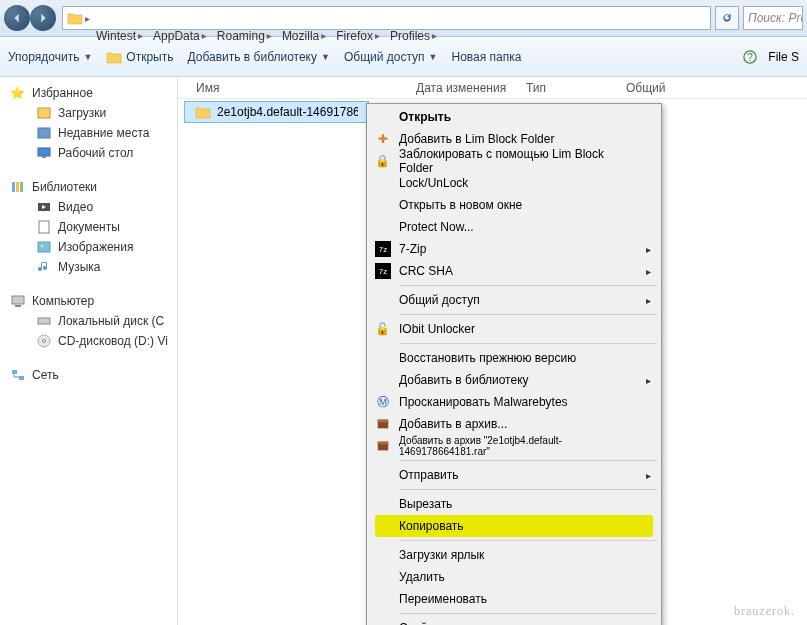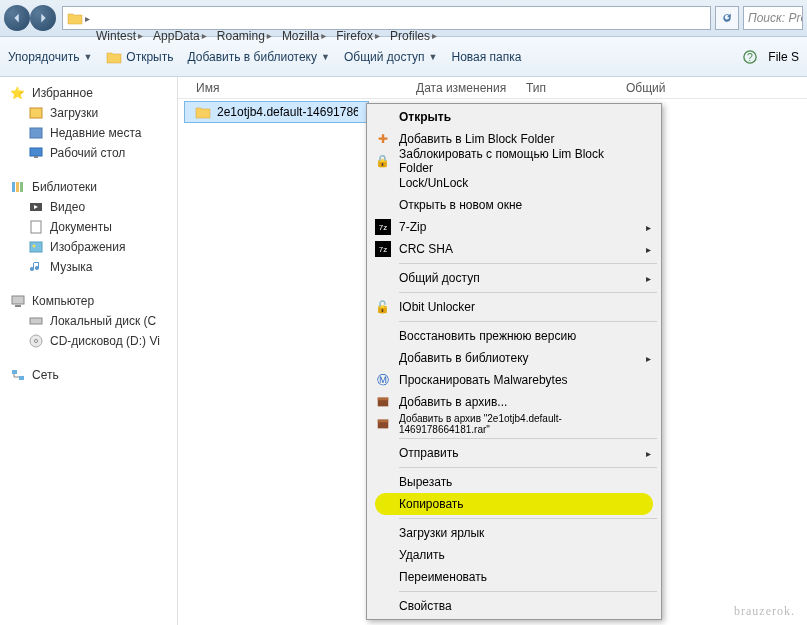--- a/index.html
+++ b/index.html
@@ -18,36 +18,36 @@
 .toolbar { height: 40px; background: linear-gradient(#f5f9fd, #e7f0f8); border-bottom: 1px solid #c8d6e4; display: flex; align-items: center; padding: 0 8px; gap: 14px; }
 .tb-item { display: flex; align-items: center; gap: 4px; color: #1a3a5a; cursor: pointer; }
 .tb-drop { font-size: 9px; color: #456; }
 .tb-spacer { flex: 1; }
 .tb-right { display: flex; align-items: center; gap: 10px; }
 
 .body-area { display: flex; height: 556px; }
 .sidebar { width: 178px; border-right: 1px solid #e0e0e0; padding: 6px 0; overflow: hidden; }
 .sb-group { margin-bottom: 14px; }
 .sb-head { display: flex; align-items: center; gap: 6px; padding: 2px 6px 2px 10px; color: #333; }
-.sb-item { display: flex; align-items: center; gap: 6px; padding: 2px 6px 2px 28px; color: #333; cursor: pointer; white-space: nowrap; overflow: hidden; }
+.sb-item { display: flex; align-items: center; gap: 6px; padding: 2px 6px 2px 36px; color: #333; cursor: pointer; white-space: nowrap; overflow: hidden; }
 .ico { width: 16px; height: 16px; display: inline-flex; align-items: center; justify-content: center; flex-shrink: 0; }
 
 .content { flex: 1; position: relative; }
 .col-headers { height: 22px; border-bottom: 1px solid #e8e8e8; display: flex; align-items: center; padding-left: 10px; gap: 0; }
 .col-h { color: #555; padding: 0 8px; cursor: pointer; }
 .col-h.name { width: 220px; }
 .col-h.date { width: 110px; }
 .col-h.type { width: 100px; }
 .col-h.size { width: 80px; }
 .file-row { display: flex; align-items: center; padding: 2px 10px; gap: 6px; background: #cde8ff; border: 1px solid #7ab8e8; width: 185px; margin: 2px 0 0 6px; cursor: pointer; }
 
 .ctx-menu { position: absolute; left: 366px; top: 103px; width: 296px; background: #f0f0f0; border: 1px solid #989898; box-shadow: 2px 2px 6px rgba(0,0,0,.3); padding: 2px; }
 .ctx-item { display: flex; align-items: center; height: 22px; padding-left: 30px; padding-right: 18px; color: #000; cursor: default; position: relative; }
 .ctx-item.bold { font-weight: bold; }
-.ctx-item.highlight { background: #e8e800; border-radius: 11px; margin: 0 6px; padding-left: 24px; }
+.ctx-item.highlight { background: #e8e800; border-radius: 3px; margin: 0 6px; padding-left: 24px; }
 .ctx-sep { height: 1px; background: #d0d0d0; margin: 3px 2px 3px 30px; }
 .ctx-sub { position: absolute; right: 8px; font-size: 10px; color: #333; }
 .ctx-ico { position: absolute; left: 6px; width: 16px; height: 16px; display: flex; align-items: center; justify-content: center; }
 
 .watermark { position: absolute; right: 12px; bottom: 6px; color: rgba(120,120,120,.5); font-size: 12px; font-family: Georgia, serif; letter-spacing: 1px; }
 
 svg.folder { fill: #f8d060; stroke: #d8a030; stroke-width: .5; }
 </style>
 </head>
 <body>
@@ -292,20 +292,23 @@
       <span class="ctx-ico">🔒</span>
       <span>Заблокировать с помощью Lim Block Folder</span>
     </div>
   <div class="ctx-item">
       <span>Lock/UnLock</span>
     </div>
   <div class="ctx-item">
       <span>Открыть в новом окне</span>
     </div>
   <div class="ctx-item">
+      <span>Protect Now...</span>
+    </div>
+  <div class="ctx-item">
       <span class="ctx-ico" style="background:#000;color:#fff;font-size:8px;padding:1px">7z</span>
       <span>7-Zip</span>
       <span class="ctx-sub">▸</span>
     </div>
   <div class="ctx-item">
       <span class="ctx-ico" style="background:#000;color:#fff;font-size:8px;padding:1px">7z</span>
       <span>CRC SHA</span>
       <span class="ctx-sub">▸</span>
     </div>
   <div class="ctx-sep"></div>

